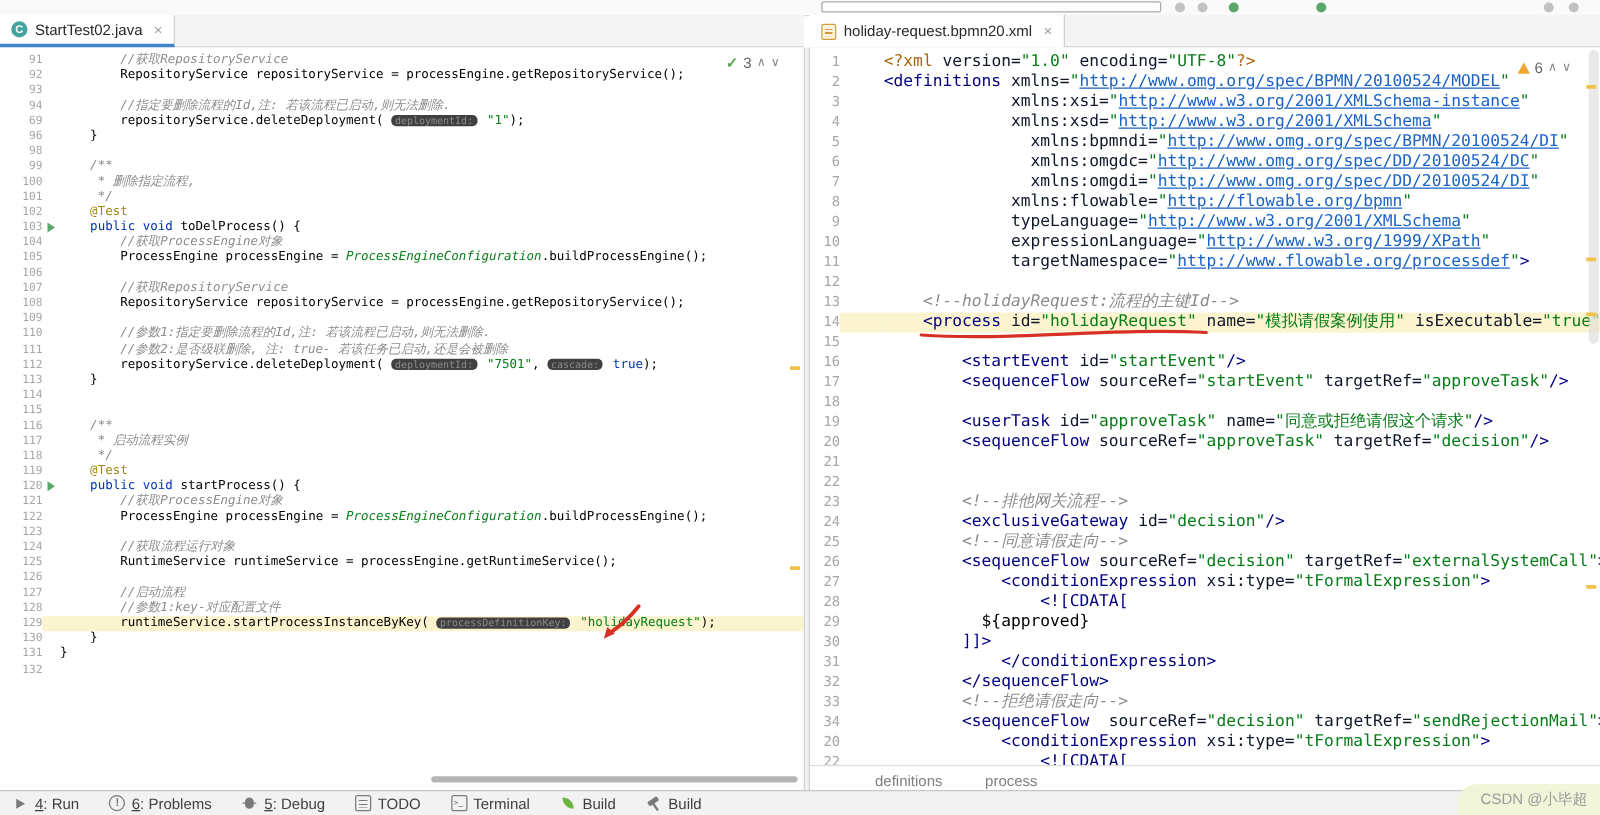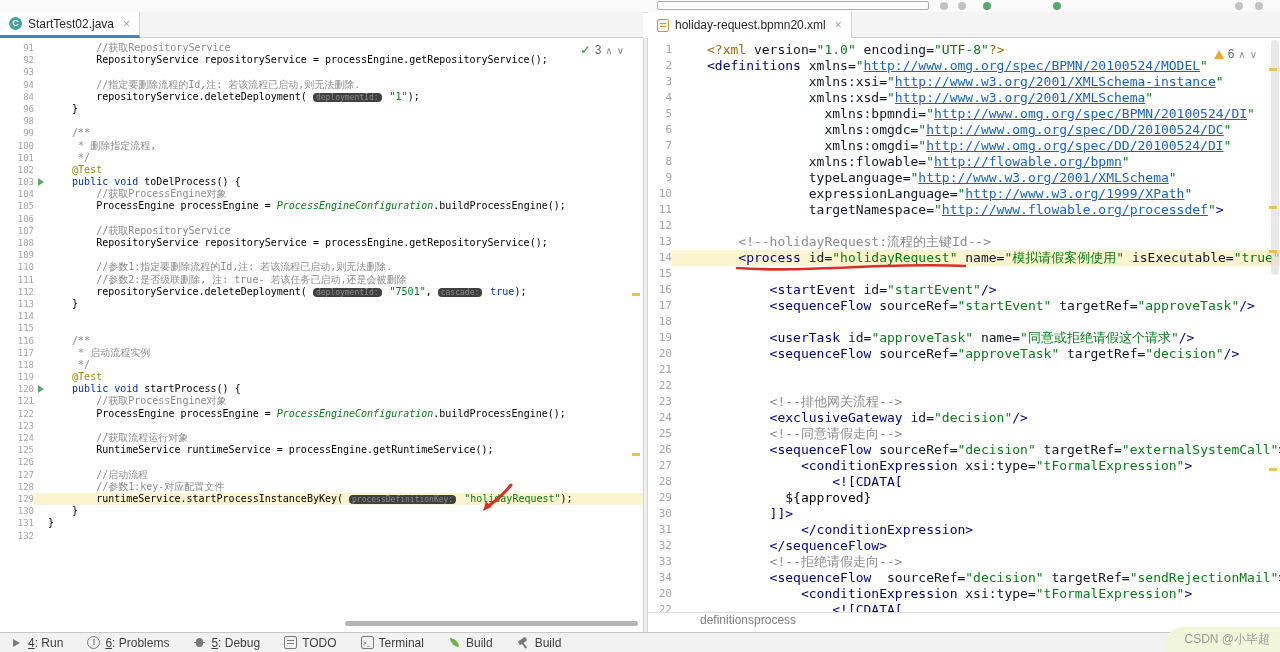--- a/index.html
+++ b/index.html
@@ -41,21 +41,21 @@
   #code-left .lico{width:14px}
   #code-right .lico{width:35px}
   .lcode{flex:1 1 auto;white-space:pre}
   .caret .lcode,.caret .lico{background:#FCF3CF}
   .runtri{width:0;height:0;border-left:6px solid #59A869;border-top:4px solid transparent;border-bottom:4px solid transparent}
 
   
   .tk-p{color:#000}
   .tk-k{color:#0033B3}
   .tk-s{color:#067D17}
-  .tk-c{color:#8C8C8C;}
+  .tk-c{color:#8C8C8C;font-style:italic}
   .tk-a{color:#9E880D}
   .tk-g{color:#067D17;font-style:italic}
   .tk-h{background:#404040;color:#8C8C8C;border-radius:4px;padding:0 3px;font-size:8px;margin:0 2px 0 0}
   .tk-t{color:#000080;font-weight:normal}
   .tk-at{color:#0f172a}
   .tk-v{color:#067D17}
   .tk-u{color:#1A63C5;text-decoration:underline}
   .tk-pr{color:#A8670D}
 
   
@@ -68,21 +68,21 @@
 
   
   .tick{position:absolute;width:8px;height:3px;background:#F0C14B;right:3px;z-index:18}
   #vthumb-right{position:absolute;right:1px;top:2px;width:8px;height:235px;background:#DDDDDD;opacity:.65;border-radius:4px;z-index:17}
   #hthumb-left{position:absolute;left:345px;bottom:6px;width:293px;height:5px;background:#A8A8A8;border-radius:3px;opacity:.85;z-index:18}
 
   .overlay{position:absolute;left:0;top:0;z-index:15;pointer-events:none}
 
   
   #breadcrumbs{position:absolute;left:648px;top:612px;width:632px;height:20px;background:#fff;border-top:1px solid #DEDEDE;
-       display:flex;align-items:flex-start;padding-left:52px;font-size:12px;color:#7F7F7F;box-sizing:border-box}
+       display:flex;align-items:flex-end;padding-left:52px;gap:34px;font-size:12px;color:#7F7F7F;box-sizing:border-box}
 
   
   #statusbar{position:absolute;left:0;top:632px;width:1280px;height:20px;background:#F2F2F2;border-top:1px solid #C8C8C8;box-sizing:border-box}
   #status-items{display:flex;align-items:center;gap:24px;padding-left:10px;height:100%;font-size:12px;color:#3F3F3F}
   .sbitem{display:flex;align-items:center;gap:5px}
   .sc{text-decoration:underline}
   .ic{width:13px;height:13px;flex:none;position:relative;display:inline-block}
   .ic-run::before{content:"";position:absolute;left:3px;top:2.5px;border-left:7px solid #7A7A7A;border-top:4px solid transparent;border-bottom:4px solid transparent}
   .ic-problems{border:1.4px solid #7A7A7A;border-radius:50%;box-sizing:border-box}
   .ic-problems::before{content:"!";position:absolute;left:0;right:0;top:-1px;text-align:center;font:bold 9px/13px "Liberation Sans",sans-serif;color:#7A7A7A}
@@ -144,21 +144,21 @@
         <span class="lnum">93</span>
         <span class="lico"></span>
         <span class="lcode"></span>
       </div>
       <div class="crow">
         <span class="lnum">94</span>
         <span class="lico"></span>
         <span class="lcode"><span class="tk-c">        //指定要删除流程的Id,注: 若该流程已启动,则无法删除.</span></span>
       </div>
       <div class="crow">
-        <span class="lnum">84</span>
+        <span class="lnum">69</span>
         <span class="lico"></span>
         <span class="lcode"><span class="tk-p">        repositoryService.deleteDeployment( </span><span class="tk-h">deploymentId:</span><span class="tk-p"> </span><span class="tk-s">"1"</span><span class="tk-p">);</span></span>
       </div>
       <div class="crow">
         <span class="lnum">96</span>
         <span class="lico"></span>
         <span class="lcode"><span class="tk-p">    }</span></span>
       </div>
       <div class="crow">
         <span class="lnum">98</span>

